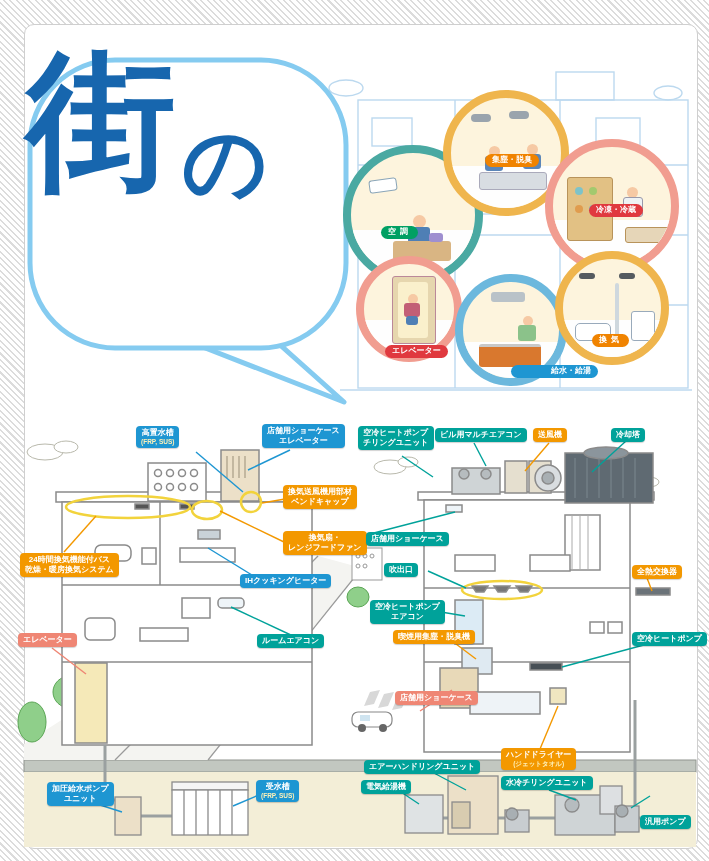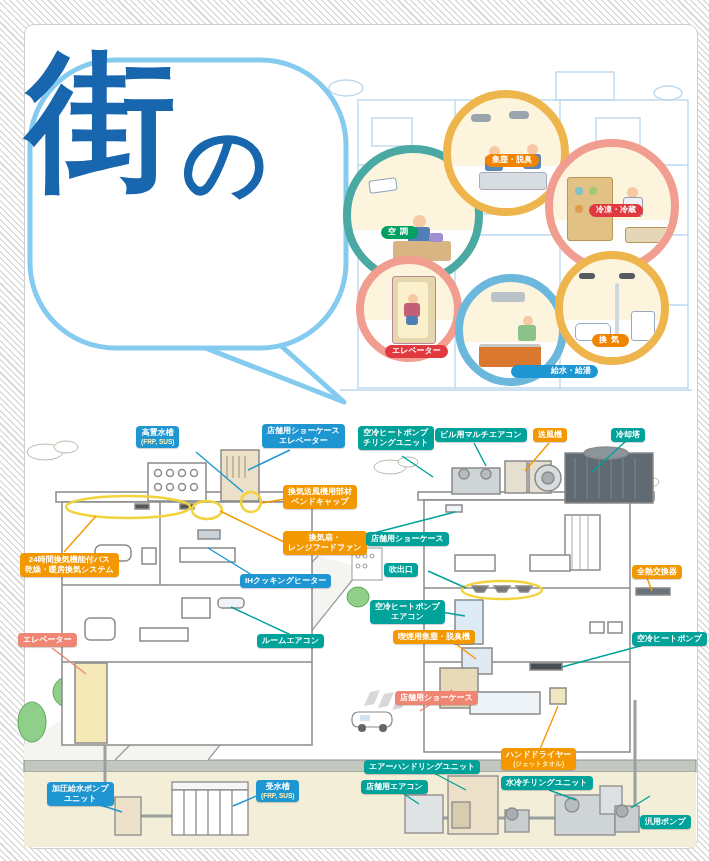--- a/index.html
+++ b/index.html
@@ -413,21 +413,21 @@
       <span>店舗用ショーケース</span>
     </div>
   <div class="eq bg-o" style="left:501px;top:748px;">
       <span>ハンドドライヤー</span>
       <span class="sub">(ジェットタオル)</span>
     </div>
   <div class="eq bg-t" style="left:364px;top:760px;">
       <span>エアーハンドリングユニット</span>
     </div>
   <div class="eq bg-t" style="left:361px;top:780px;">
-      <span>店舗用エアコン</span>
+      <span>電気給湯機</span>
     </div>
   <div class="eq bg-t" style="left:501px;top:776px;">
       <span>水冷チリングユニット</span>
     </div>
   <div class="eq bg-t" style="left:640px;top:783px;margin-top:32px;">
       <span>汎用ポンプ</span>
     </div>
   <div class="eq bg-b" style="left:47px;top:782px;">
       <span>加圧給水ポンプ</span>
       <span>ユニット</span>

